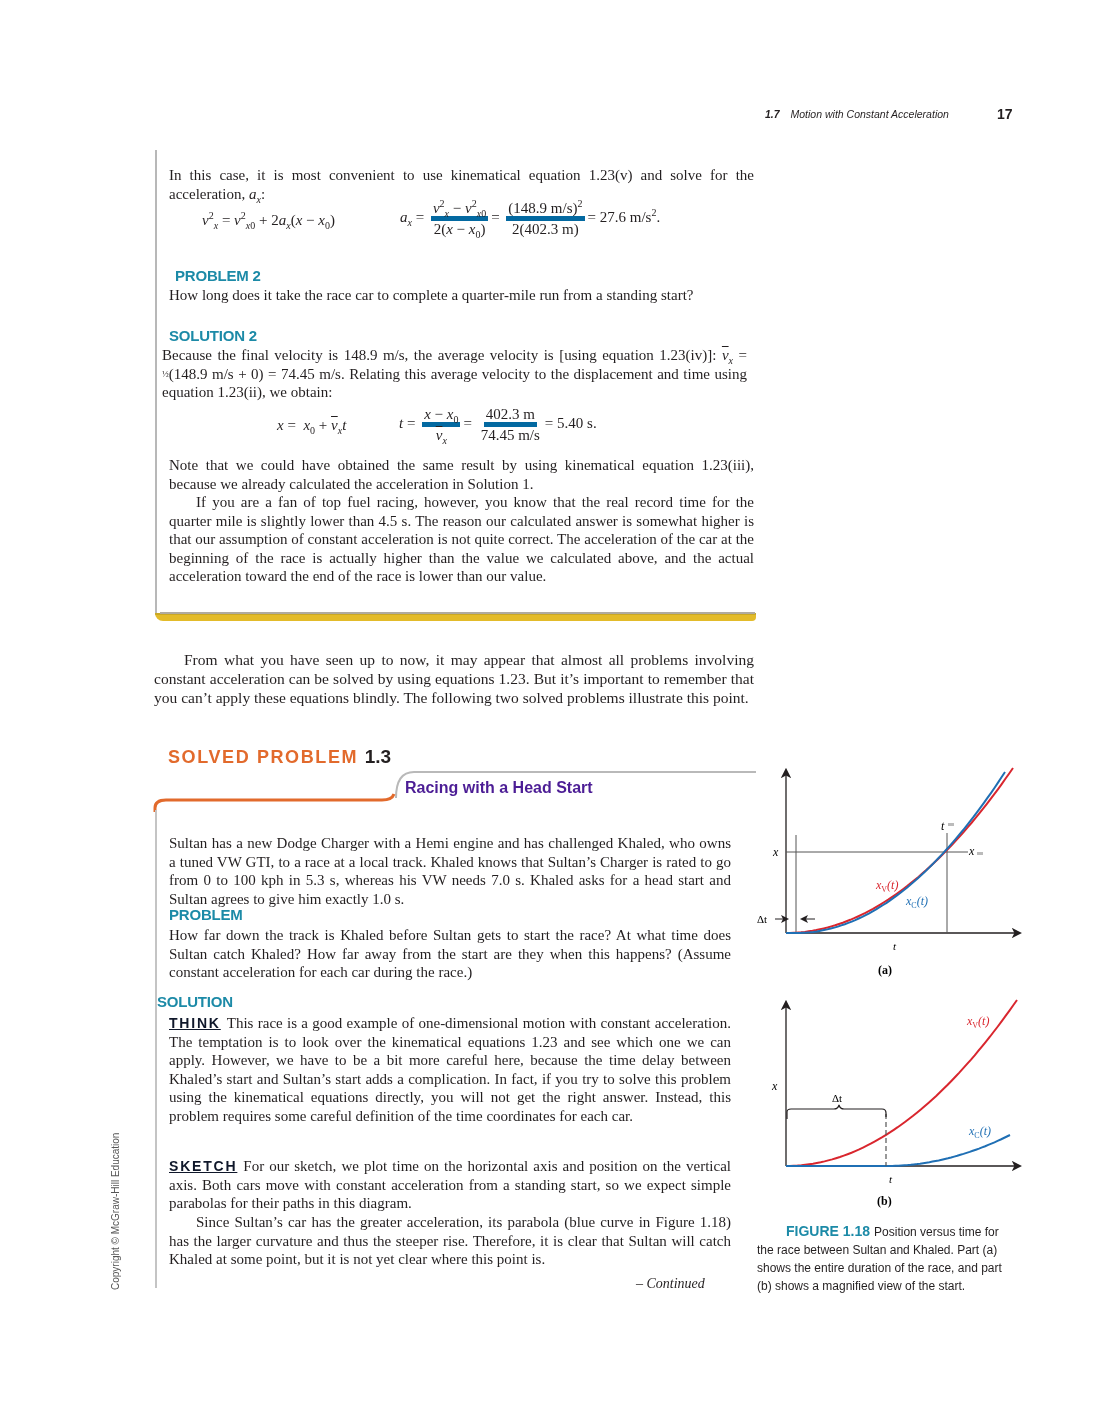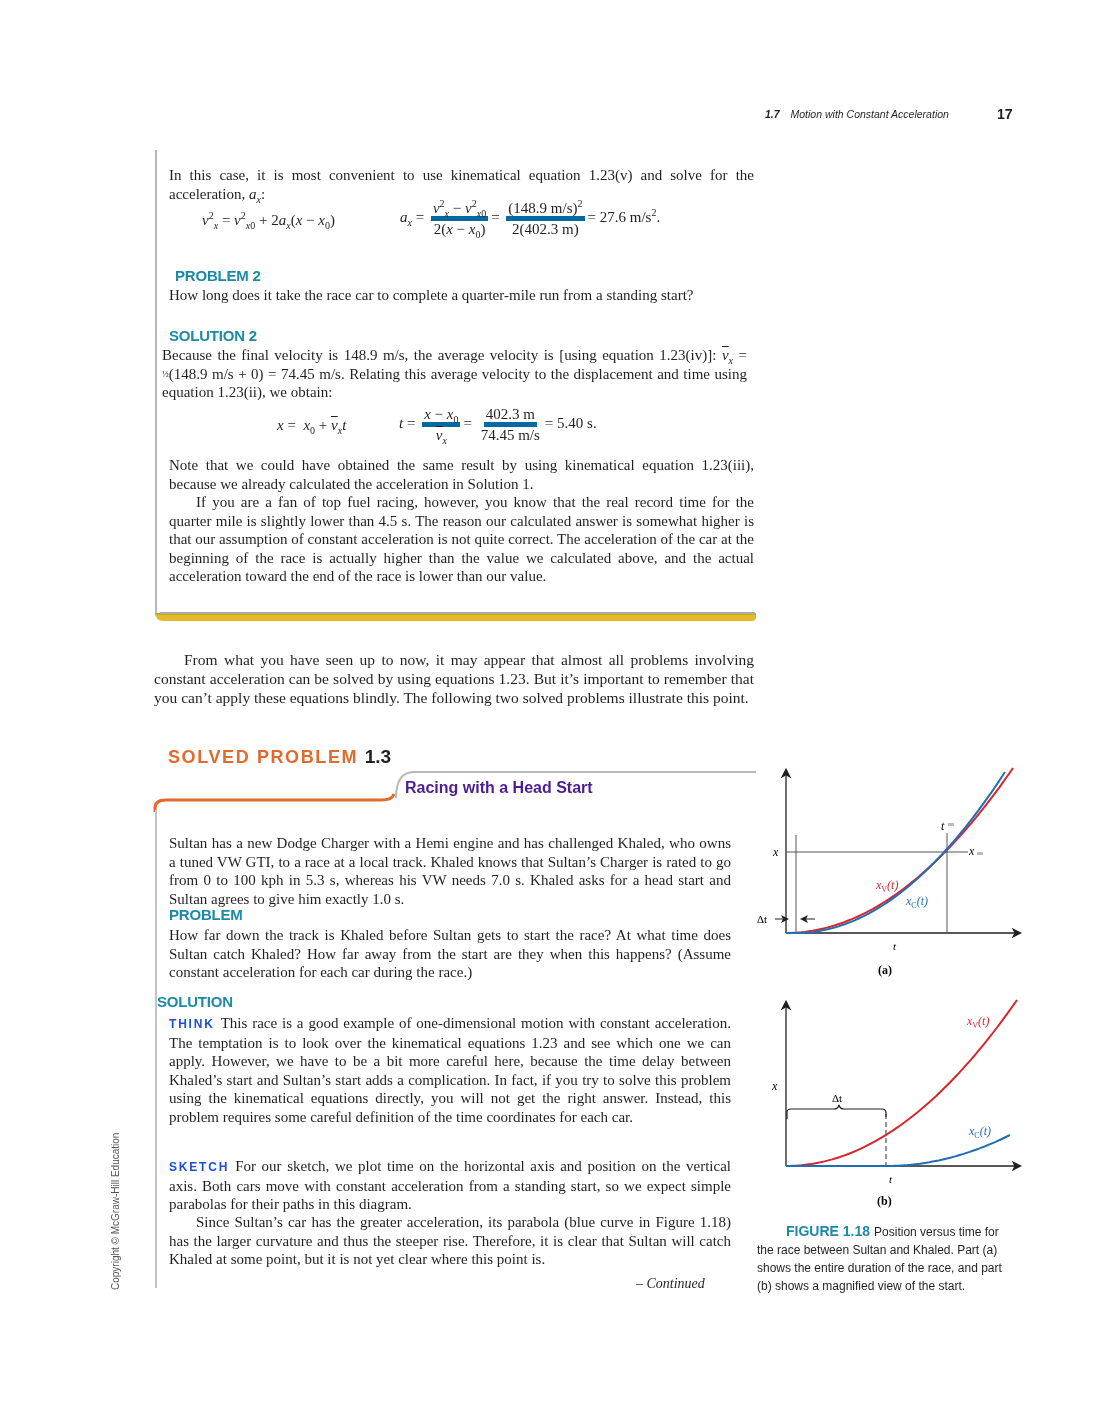--- a/index.html
+++ b/index.html
@@ -23,21 +23,21 @@
   i { font-style: italic; }
   .over { text-decoration: overline; }
   .sp-label { left: 168px; top: 746px; font-size: 18px; font-weight: bold; letter-spacing: 1.6px; color: #e26a2c; }
   .sp-num { color: #231f20; letter-spacing: 0; font-size: 19px; }
   .sp-subtitle { left: 405px; top: 779px; font-size: 16px; font-weight: bold; color: #4c1d95; }
   .sp-box-left { left: 155px; top: 810px; width: 2px; height: 478px; background: #c4c4c4; }
   .sidebar-copyright { left: 110px; top: 1290px; transform: rotate(-90deg); transform-origin: left top; font-size: 10px; color: #555; white-space: nowrap; }
   .figure-caption { left: 757px; top: 1222px; width: 260px; font-size: 12px; line-height: 18px; color: #231f20; }
   .figure-caption .fig-label { color: #1c8aa7; font-weight: bold; font-size: 14px; margin-right: 4px; padding-left: 29px; }
   .continued { left: 650px; top: 1276px; font-size: 14px; font-style: italic; color: #231f20; }
-  .kw { font-family: "Liberation Sans", "DejaVu Sans", sans-serif; font-weight: bold; color: #1d4ed8; letter-spacing: 1.8px; font-size: 12px; margin-right: 6px; }
+  .kw { font-family: "Liberation Sans", "DejaVu Sans", sans-serif; font-weight: bold; color: #0f172a; letter-spacing: 1.8px; font-size: 14px; margin-right: 6px; text-decoration: underline; }
 </style>
 </head>
 <body>
 
 <div class="abs running-head sans">
   <span class="secnum">1.7</span>
   <span>Motion with Constant Acceleration</span>
 </div>
 <div class="abs page-num sans">17</div>
 

